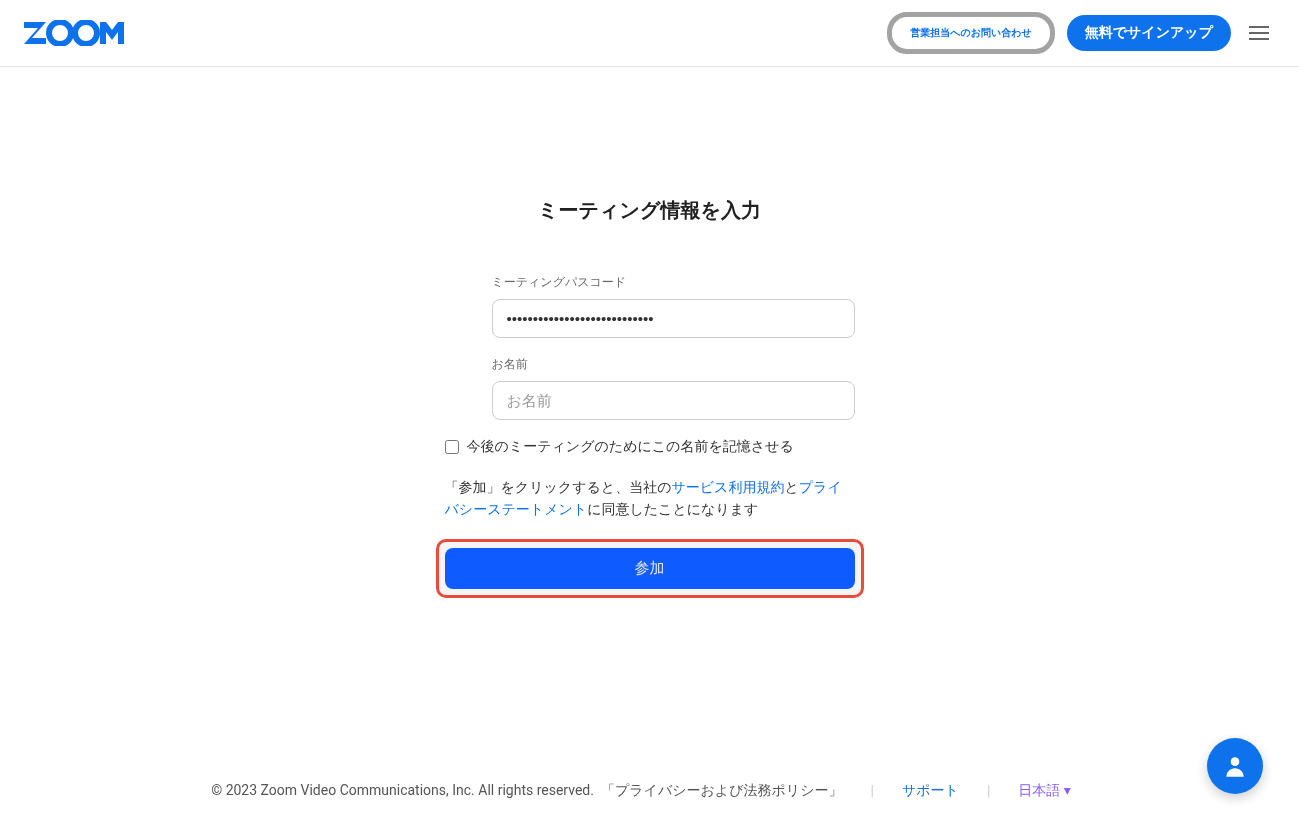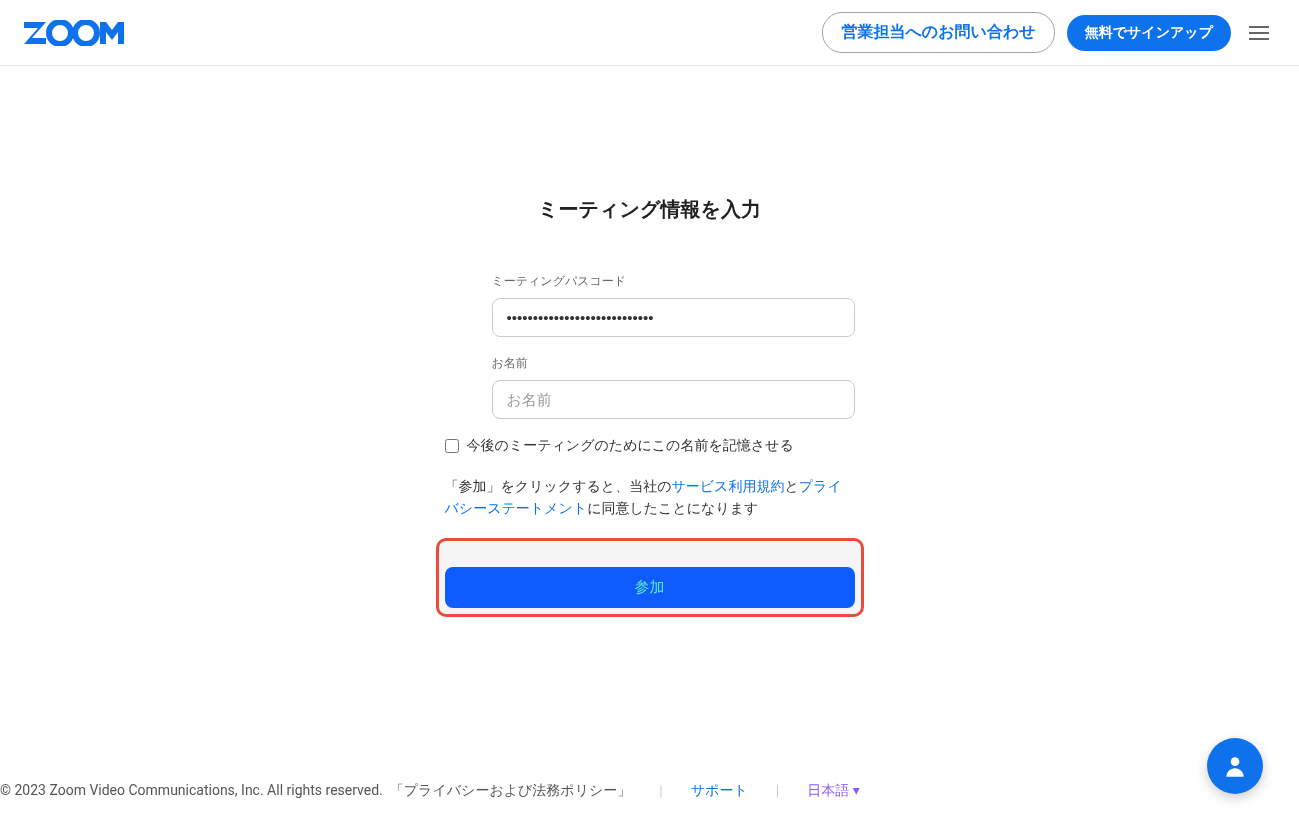--- a/index.html
+++ b/index.html
@@ -30,26 +30,26 @@
     }
     .logo svg {
       height: 26px;
     }
     .header-actions {
       display: flex;
       align-items: center;
       gap: 12px;
     }
     .btn-outline {
-      border: 1px solid #a3a3a3;
+      border: 5px solid #a3a3a3;
       color: #0e72ed;
       background: #fff;
       padding: 9px 18px;
       border-radius: 20px;
-      font-size: 16px;
+      font-size: 10px;
       font-weight: 600;
       cursor: pointer;
     }
     .btn-primary-round {
       background: #0e72ed;
       color: #fff;
       border: none;
       padding: 9px 18px;
       border-radius: 20px;
       font-size: 14px;
@@ -137,36 +137,36 @@
       border: 3px solid #e74c3c;
       border-radius: 10px;
       padding: 6px;
       background: #f5f5f5;
       width: 428px;
       margin-left: -9px;
     }
     .btn-join {
       width: 100%;
       background: #0e5cff;
-      color: #5eead4;
+      color: #e5e5e5;
       border: none;
       padding: 11px;
       border-radius: 8px;
       font-size: 15px;
       font-weight: 500;
       cursor: pointer;
-      margin-top: 20px;
     }
     .footer {
       position: absolute;
       bottom: 0;
       left: 0;
       right: 17px;
       display: flex;
       align-items: center;
+      justify-content: center;
       gap: 28px;
       padding: 18px 0;
       font-size: 14px;
       color: #555;
     }
     .footer-copy {
       color: #555;
     }
     .footer-link {
       color: #0e72ed;

